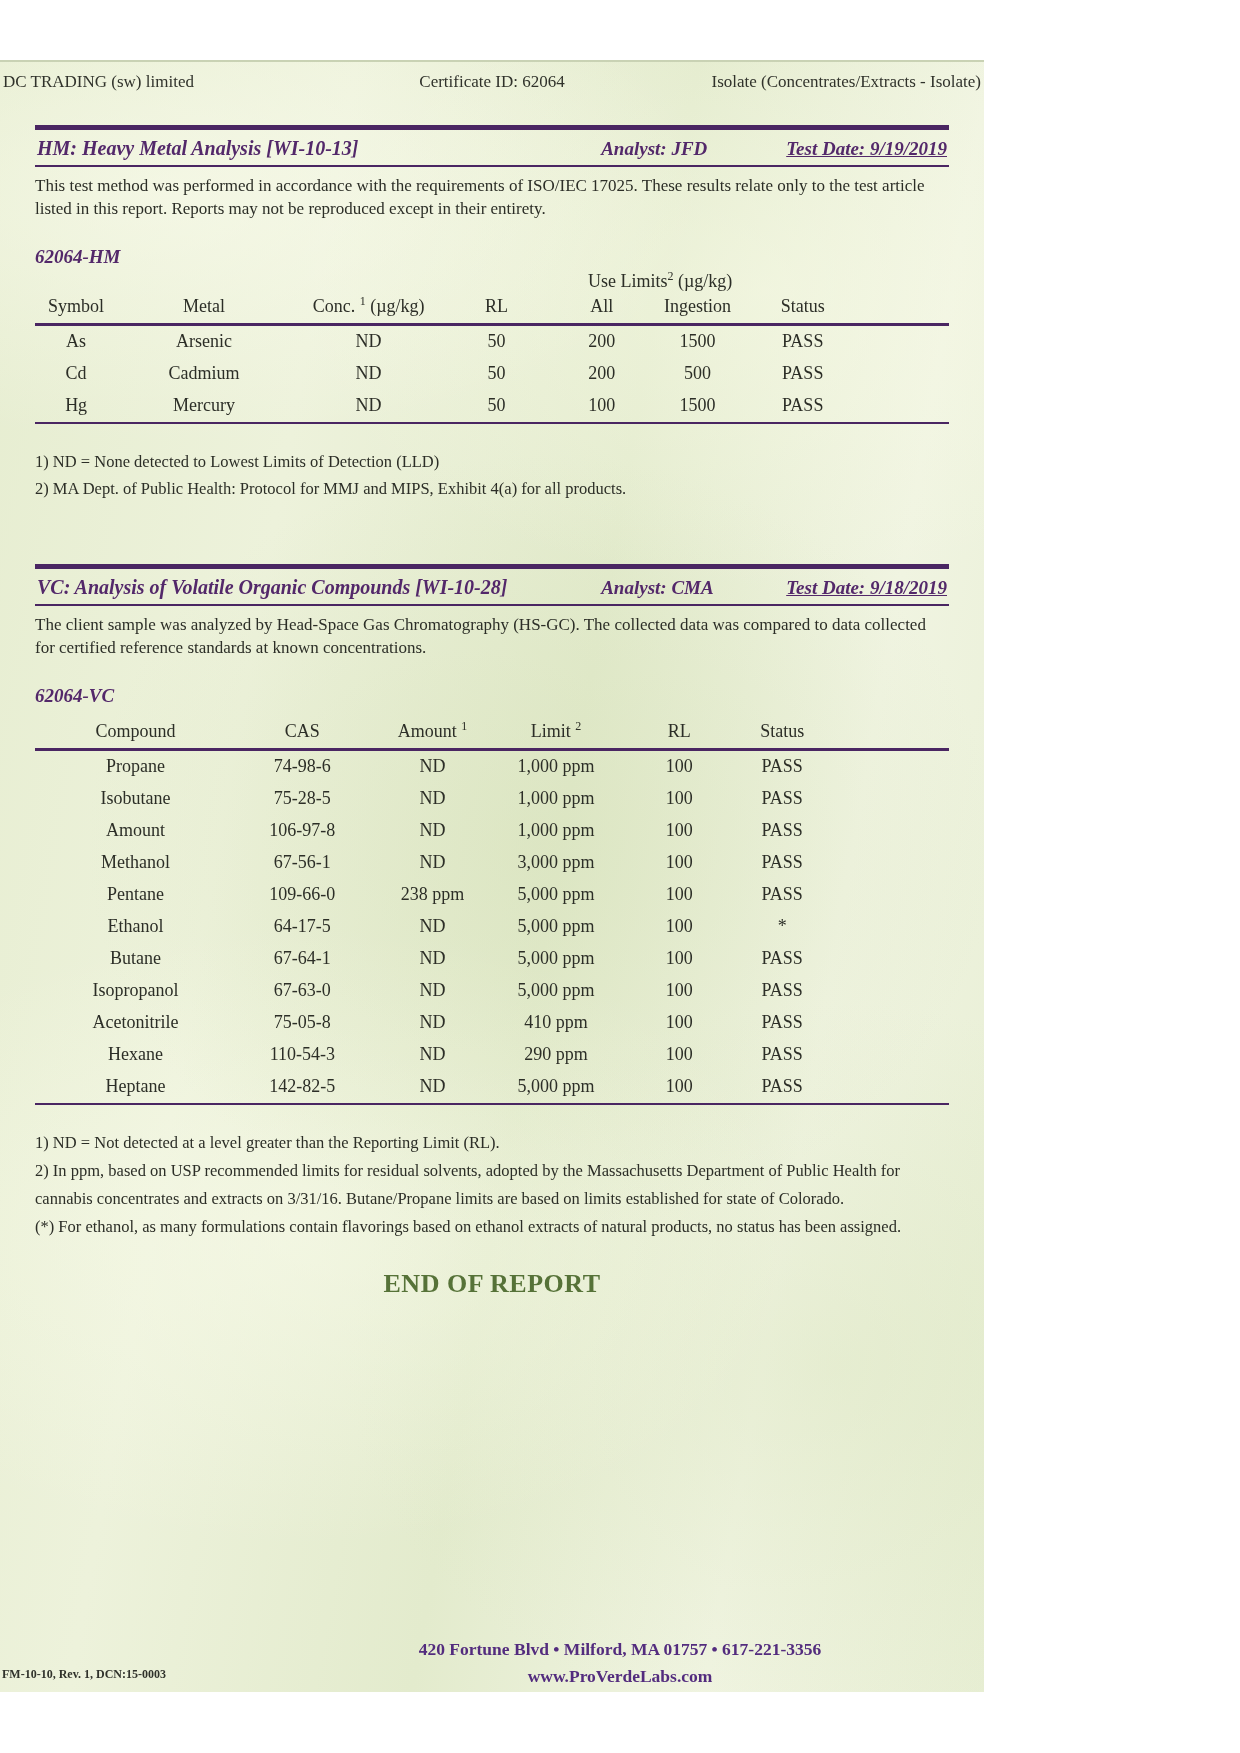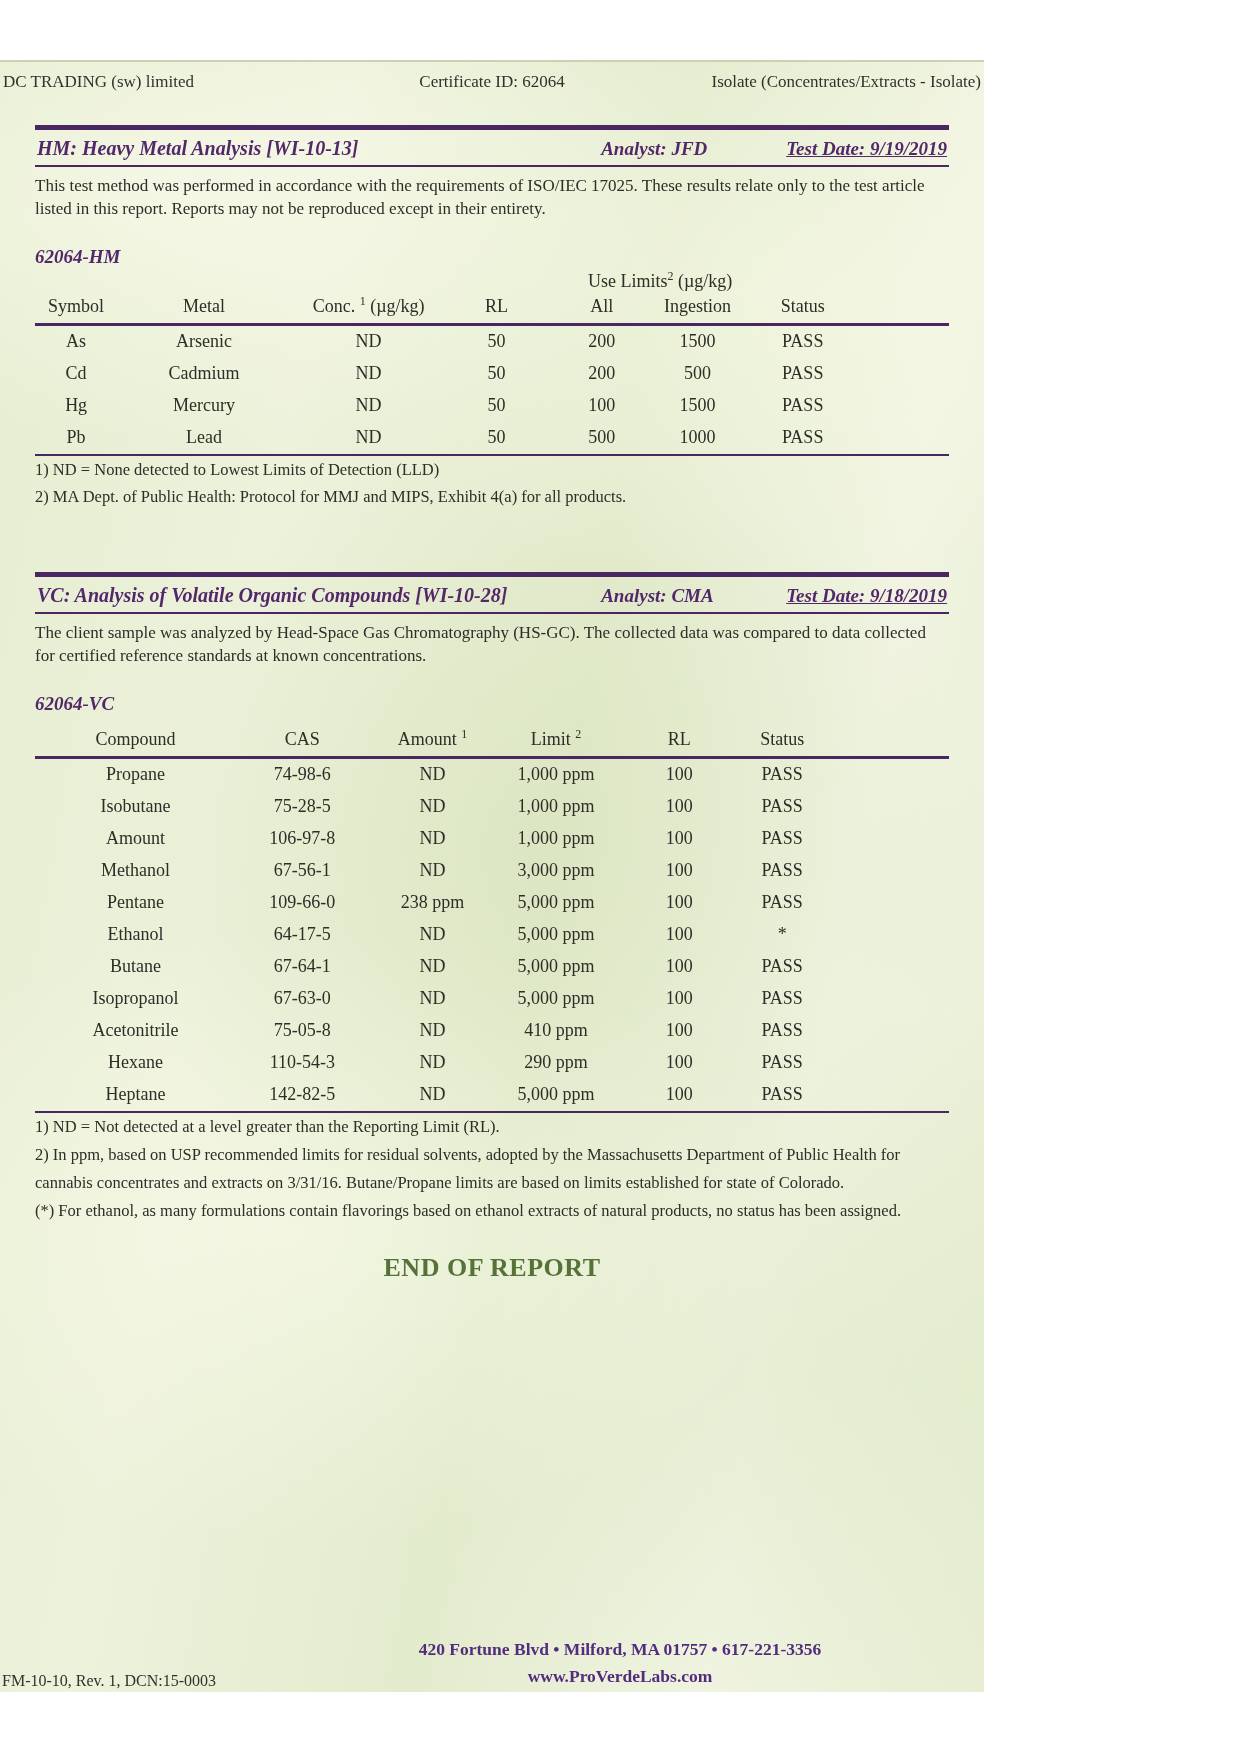--- a/index.html
+++ b/index.html
@@ -30,27 +30,27 @@
   .section-head .tdate { font-size:19px; text-align:right;text-decoration:underline; }
   .desc { margin-top:7px; font-size:17px; line-height:23px; color:#2c2e27; max-width:1168px; }
   .sample-id { margin-top:26px; font-size:19px; font-style:italic; font-weight:bold; color:#53286a; }
   .use-limits { margin-left:60.5%; font-size:18px; margin-top:3px; color:#2c2e27; }
   table { width:100%; border-collapse:collapse; table-layout:fixed; }
   th { font-weight:normal; font-size:18px; padding:4px 0 6px 0; }
   td { font-size:18px; text-align:center; padding:5px 0 6px 0; }
   thead tr { border-bottom:3px solid #4a2662; }
   table.closed { border-bottom:2px solid #4a2662; }
   sup { font-size:12px; vertical-align:super; line-height:0; }
-  .footnotes { margin-top:0; font-size:16.5px; line-height:27px; color:#2c2e27; }
+  .footnotes { margin-top:24px; font-size:16.5px; line-height:27px; color:#2c2e27; }
   .vc-footnotes { line-height:28px; }
   .end-report { text-align:center; margin-top:28px; font-size:26px; font-weight:bold;
     color:#567238; letter-spacing:0.5px; }
   .footer { position:absolute; left:0; bottom:2px; width:1240px; }
   .footer-center { text-align:center; color:#532c7e; font-weight:bold; font-size:17.5px; line-height:27px; }
-  .footer-left { position:absolute; left:2px; bottom:0; font-size:16px; color:#30322b; }
+  .footer-left { position:absolute; left:2px; bottom:8px; font-size:12px; color:#30322b;font-weight:bold; }
   .footer-right { position:absolute; right:2px; bottom:10px; font-size:17px; color:#30322b; }
   .hm-table td, .hm-table th { height:32px; }
   .vc-table td, .vc-table th { height:31px; }
 </style>
 </head>
 <body>
 
 <div class="page">
 
   <div class="top-header">
@@ -123,30 +123,20 @@
           <tr>
             <td>Hg</td>
             <td>Mercury</td>
             <td>ND</td>
             <td>50</td>
             <td>100</td>
             <td>1500</td>
             <td>PASS</td>
             <td></td>
           </tr>
-          <tr>
-            <td>Pb</td>
-            <td>Lead</td>
-            <td>ND</td>
-            <td>50</td>
-            <td>500</td>
-            <td>1000</td>
-            <td>PASS</td>
-            <td></td>
-          </tr>
         </tbody>
       </table>
 
       <div class="footnotes">
         <div>1) ND = None detected to Lowest Limits of Detection (LLD)</div>
         <div>2) MA Dept. of Public Health: Protocol for MMJ and MIPS, Exhibit 4(a) for all products.</div>
       </div>
     </div>
 
     <div style="margin-top:62px;">

